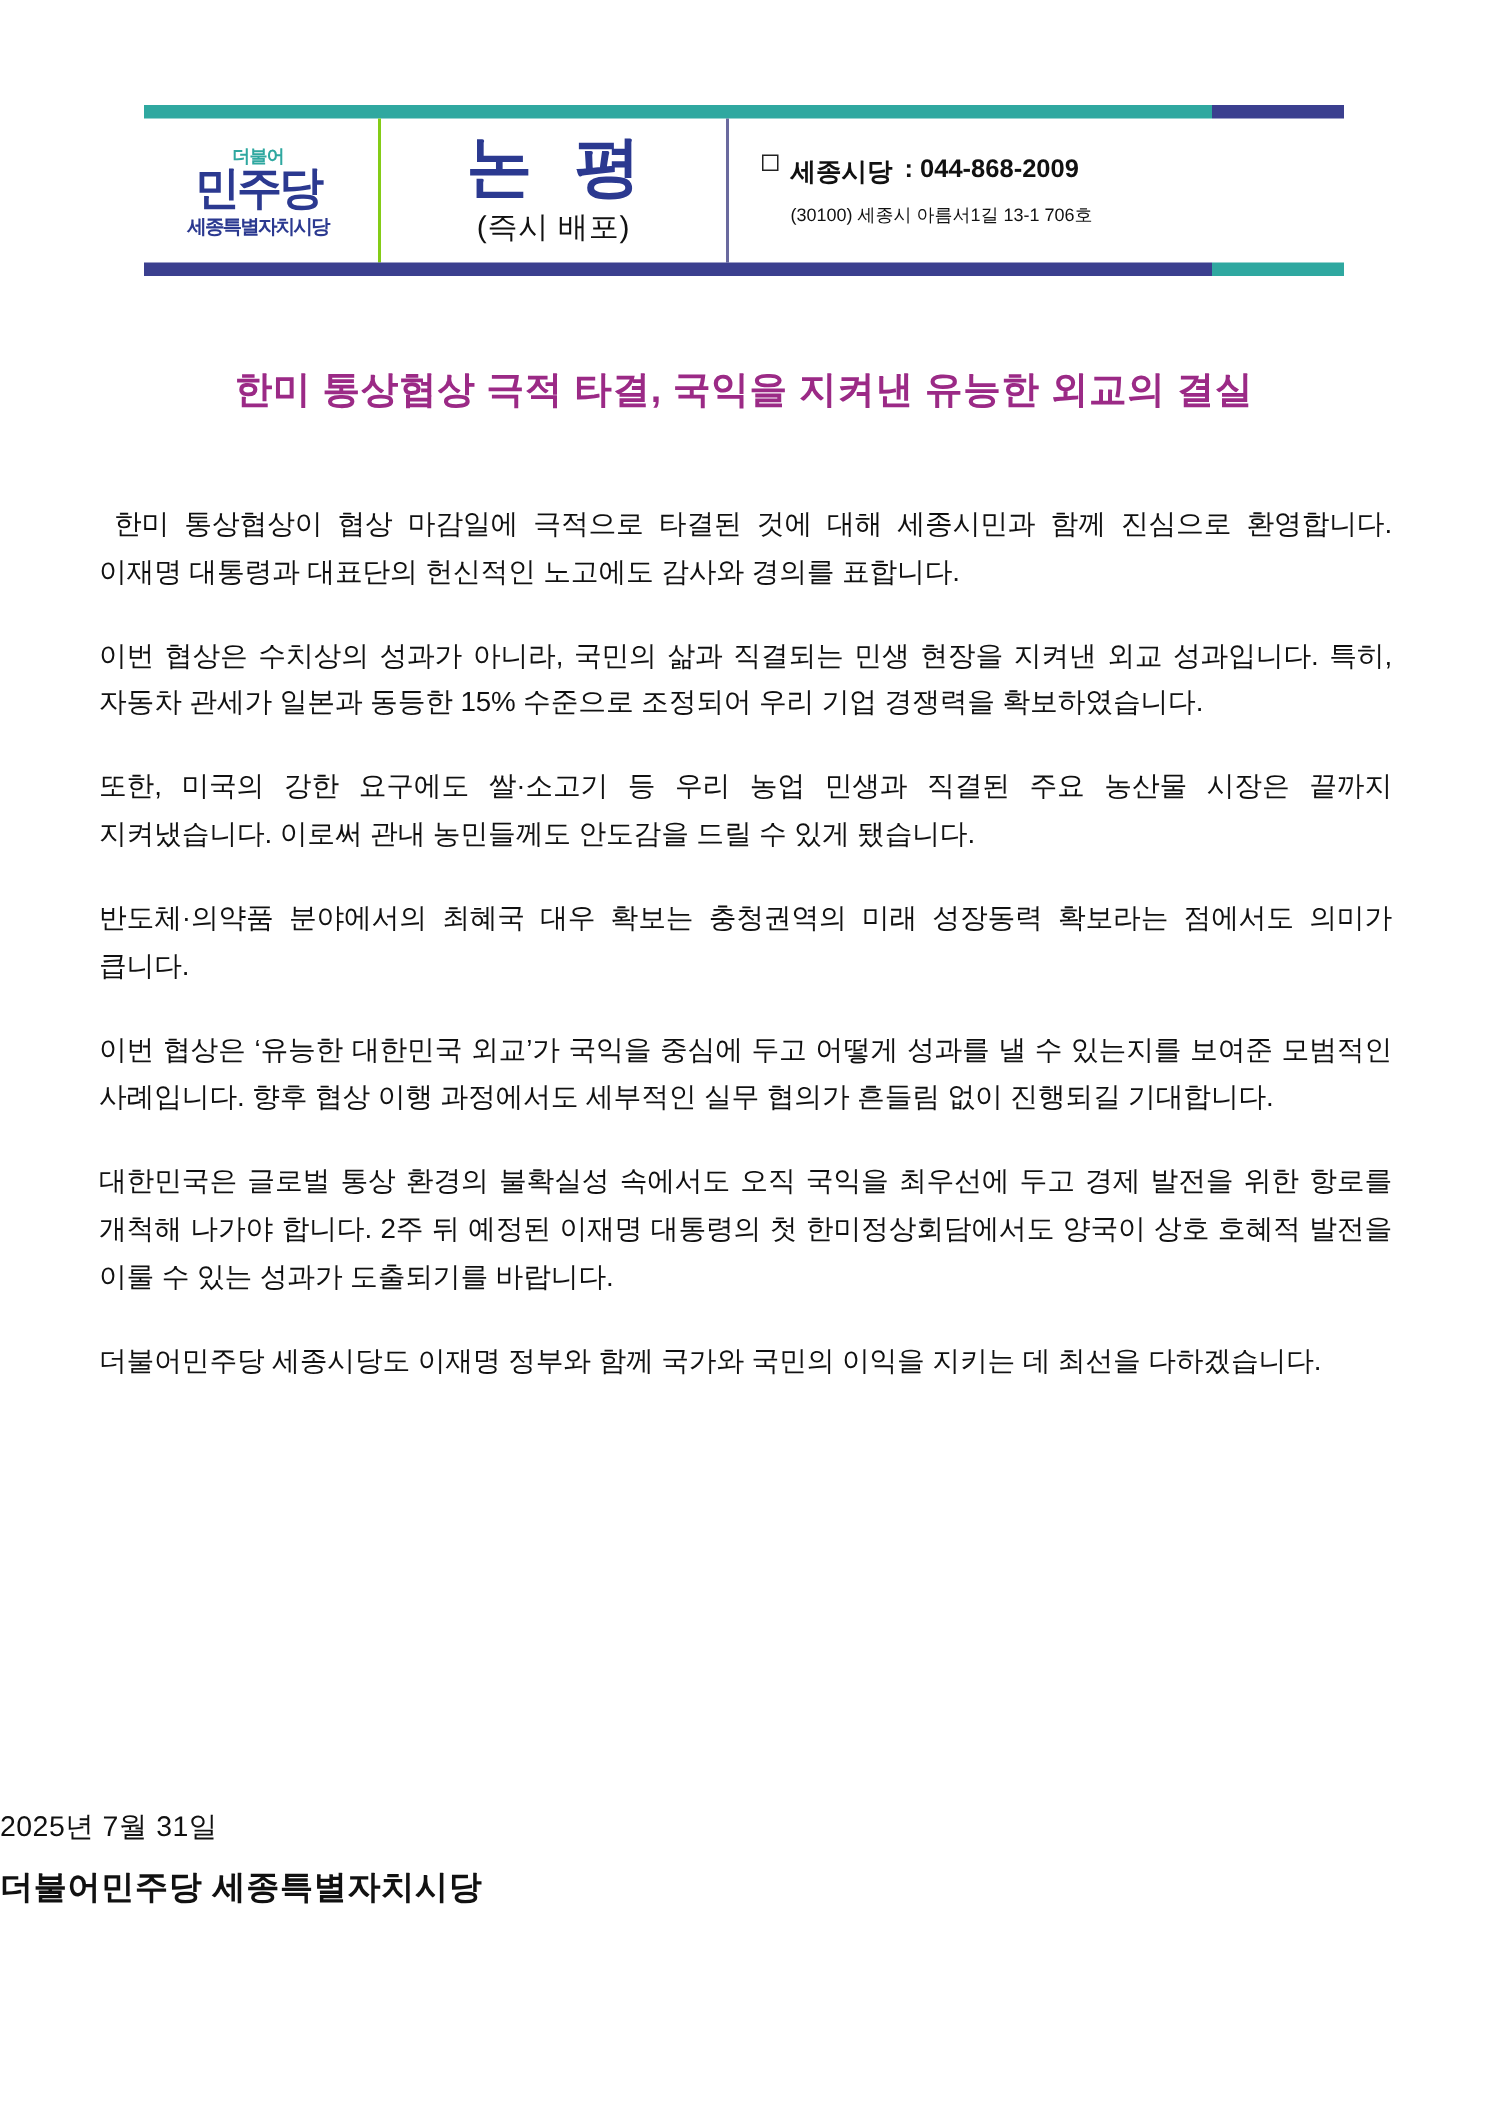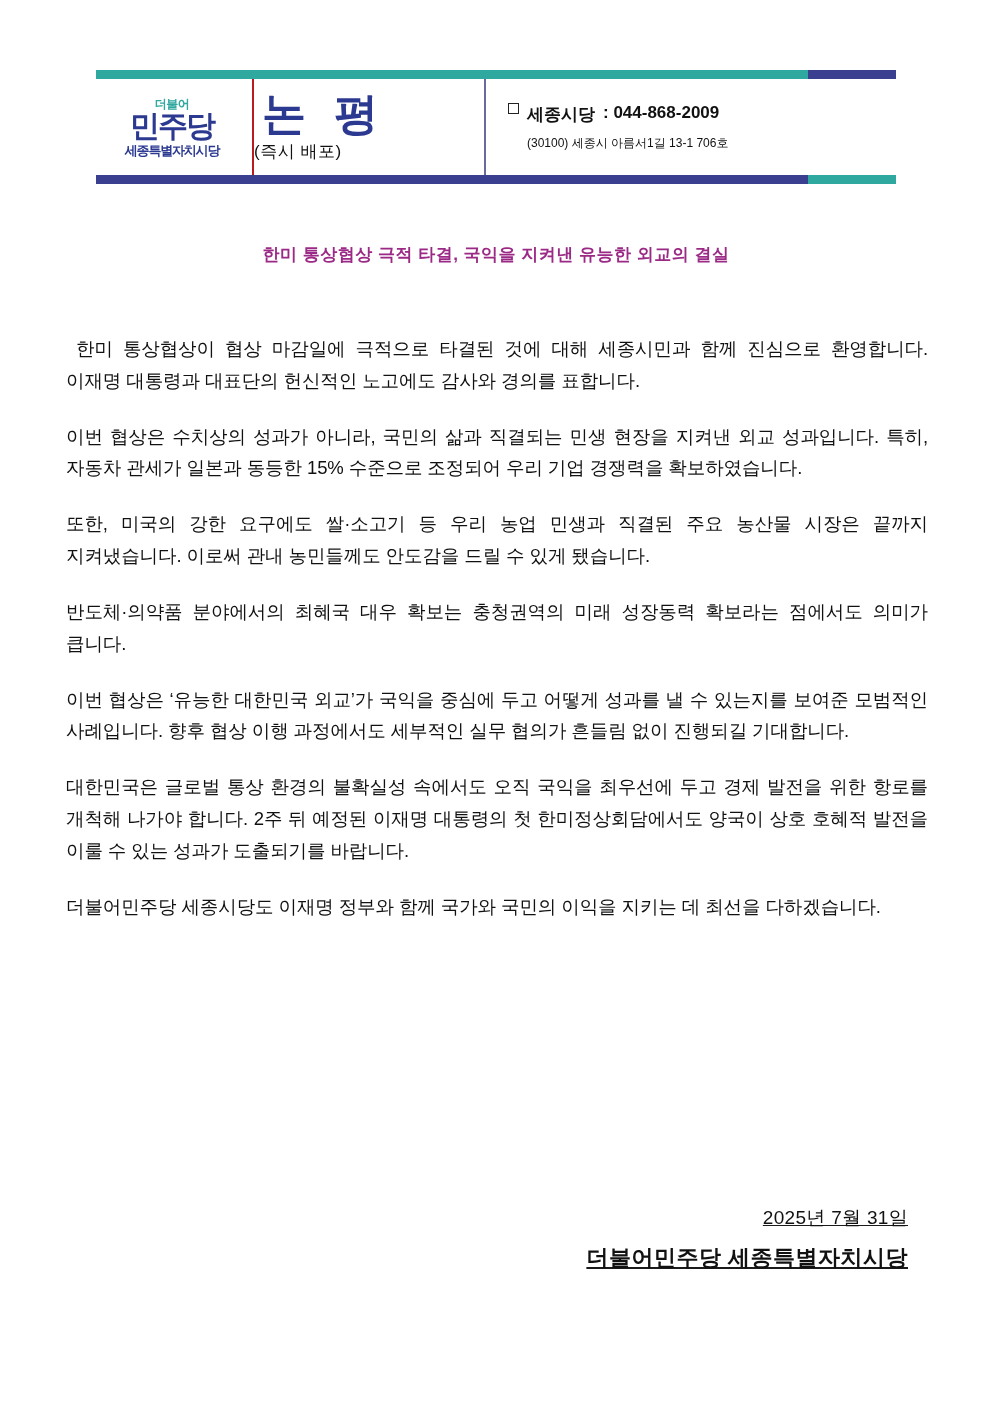--- a/index.html
+++ b/index.html
@@ -57,21 +57,21 @@
   }
 
   .head-body {
     display: flex;
     align-items: stretch;
     height: 96px;
   }
 
   .logo-block {
     width: 158px;
-    border-right: 2px solid #b91c1c;
+    border-right: 2px solid #84cc16;
     display: flex;
     flex-direction: column;
     align-items: center;
     justify-content: center;
     padding-right: 4px;
     box-sizing: border-box;
   }
   .logo-pre {
     font-size: 12px;
     font-weight: bold;
@@ -93,34 +93,35 @@
     color: #2b3990;
     letter-spacing: -1.2px;
     line-height: 1;
     margin-top: 3px;
   }
 
   .type-block {
     width: 232px;
     display: flex;
     flex-direction: column;
+    align-items: center;
     justify-content: center;
     border-right: 2px solid #6a6a9e;
     box-sizing: border-box;
   }
   .type-title {
     font-size: 44px;
     font-weight: bold;
     color: #2b3990;
     letter-spacing: 8px;
     line-height: 1.05;
     text-indent: 8px;
   }
   .type-note {
-    font-size: 17px;
+    font-size: 20px;
     color: #111;
     letter-spacing: 0.5px;
     margin-top: 2px;
   }
 
   .contact-block {
     flex: 1 1 auto;
     display: flex;
     flex-direction: column;
     justify-content: center;
@@ -151,21 +152,21 @@
     letter-spacing: 0px;
   }
 
   
   .doc-title {
     position: absolute;
     left: 0;
     top: 243px;
     width: 992px;
     text-align: center;
-    font-size: 17px;
+    font-size: 25px;
     font-weight: bold;
     color: #9b2a86;
     letter-spacing: 0.5px;
   }
 
   
   .doc-body {
     position: absolute;
     left: 66px;
     top: 333px;
@@ -183,22 +184,21 @@
   .doc-body p.indent {
     text-indent: 10px;
   }
 
   
   .doc-footer {
     position: absolute;
     left: 0;
     top: 1205px;
     width: 908px;
-    text-align: right;
-    text-decoration: underline;
+    text-align: left;
   }
   .footer-date {
     font-size: 19px;
     color: #111;
     letter-spacing: 0.3px;
   }
   .footer-org {
     font-size: 22px;
     font-weight: bold;
     color: #111;

